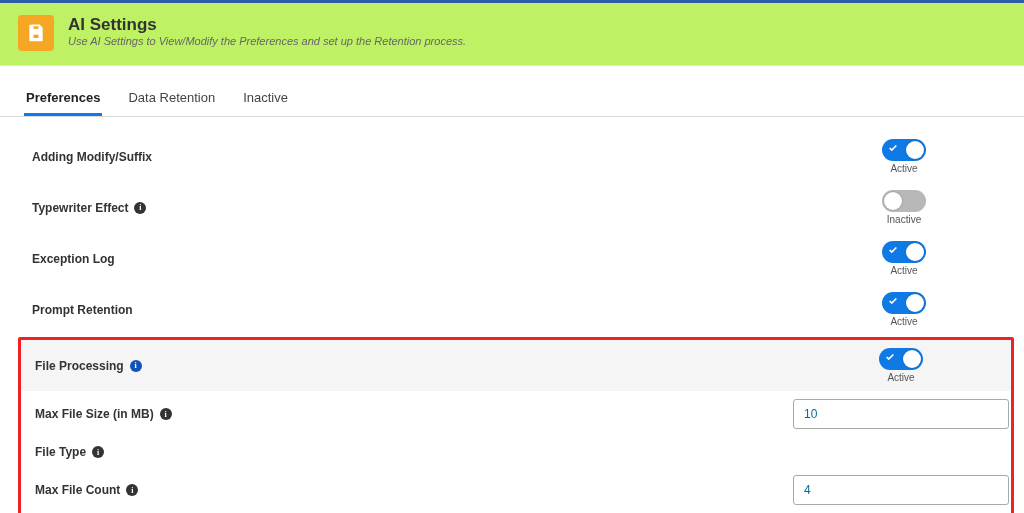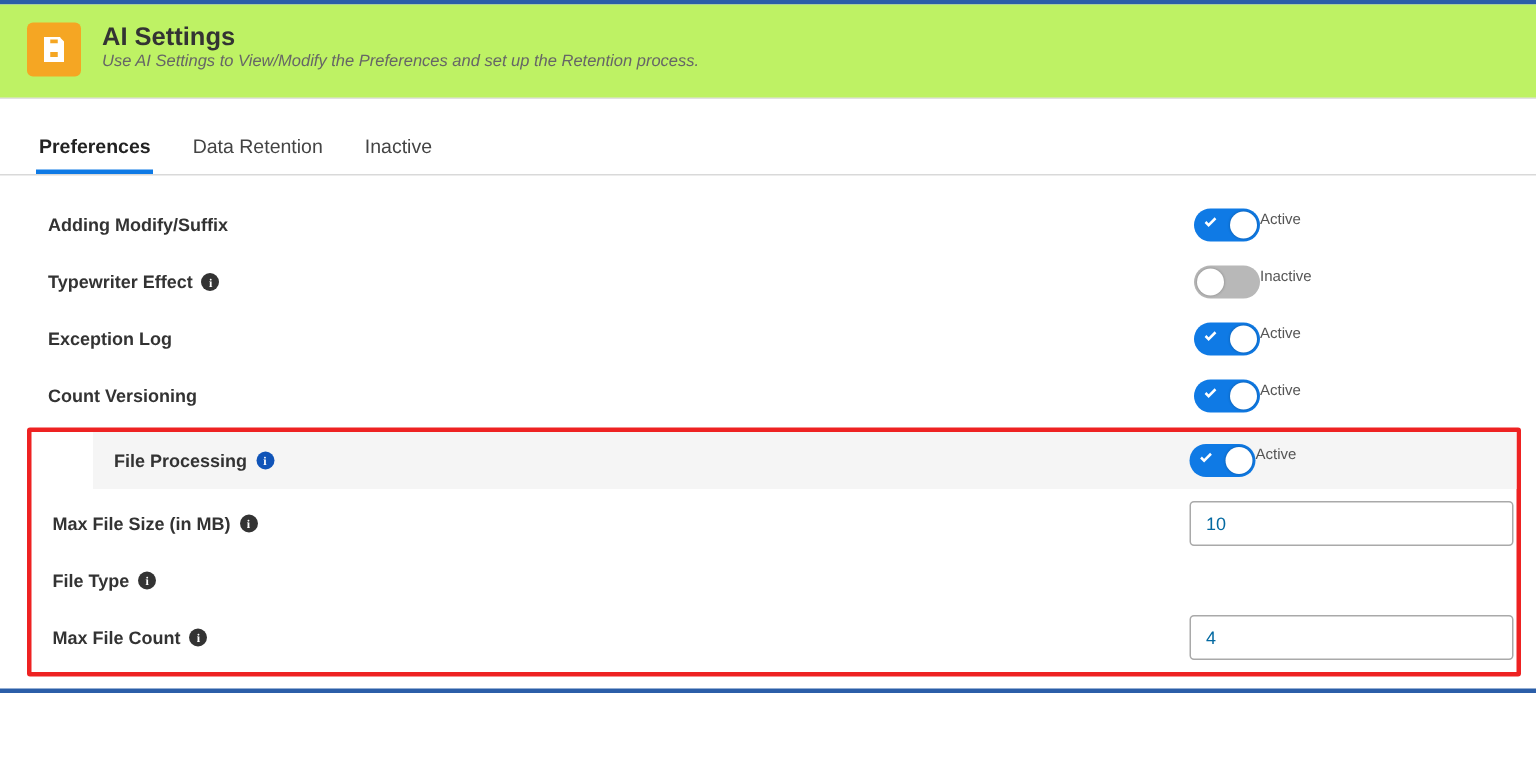--- a/index.html
+++ b/index.html
@@ -83,21 +83,21 @@
     border-radius: 50%;
     background: #333;
     color: #fff;
     font-size: 8px;
     font-weight: 700;
     align-items: center;
     justify-content: center;
     font-family: Georgia, serif;
   }
   .info-icon.blue { background: #1054b8; }
-  .control { width: 216px; display:flex; flex-direction:row; align-items:flex-start; }
+  .control { width: 216px; display:flex; flex-direction:column; align-items:center; }
   .toggle {
     width: 44px; height: 22px;
     border-radius: 12px;
     position: relative;
     display: inline-block;
   }
   .toggle .knob {
     position: absolute;
     top: 2px;
     width: 18px; height: 18px;
@@ -124,21 +124,21 @@
     padding: 0 10px;
     font-size: 12px;
     color: #0369a1;
   }
   .highlight-box {
     border: 3px solid #e22;
     margin: 2px 10px 2px 18px;
     border-radius: 2px;
   }
   .highlight-box .row { padding-left: 14px; padding-right: 2px; }
-  .shaded { background: #f5f5f5; margin-left: 41px; }
+  .shaded { background: #f5f5f5; }
 </style>
 </head>
 <body>
 
 <div class="outer-border">
 
   <div class="header">
     <div class="header-icon">
       <svg viewBox="0 0 24 24" fill="none" stroke="#fff" stroke-width="2">
         <path d="M5 3h11l3 3v15H5z" fill="#fff" stroke="#fff"></path>
@@ -198,21 +198,21 @@
               <polyline points="4 12 9 17 20 6"></polyline>
             </svg>
           <span class="knob"></span>
         </span>
         <span class="toggle-caption">Active</span>
       </div>
     </div>
 
     <div class="row">
       <div class="label">
-          <span>Count Versioning</span>
+          <span>Prompt Retention</span>
         </div>
       <div class="control">
         <span class="toggle on">
           <svg class="check" viewBox="0 0 24 24" fill="none" stroke="#fff" stroke-width="4">
               <polyline points="4 12 9 17 20 6"></polyline>
             </svg>
           <span class="knob"></span>
         </span>
         <span class="toggle-caption">Active</span>
       </div>

